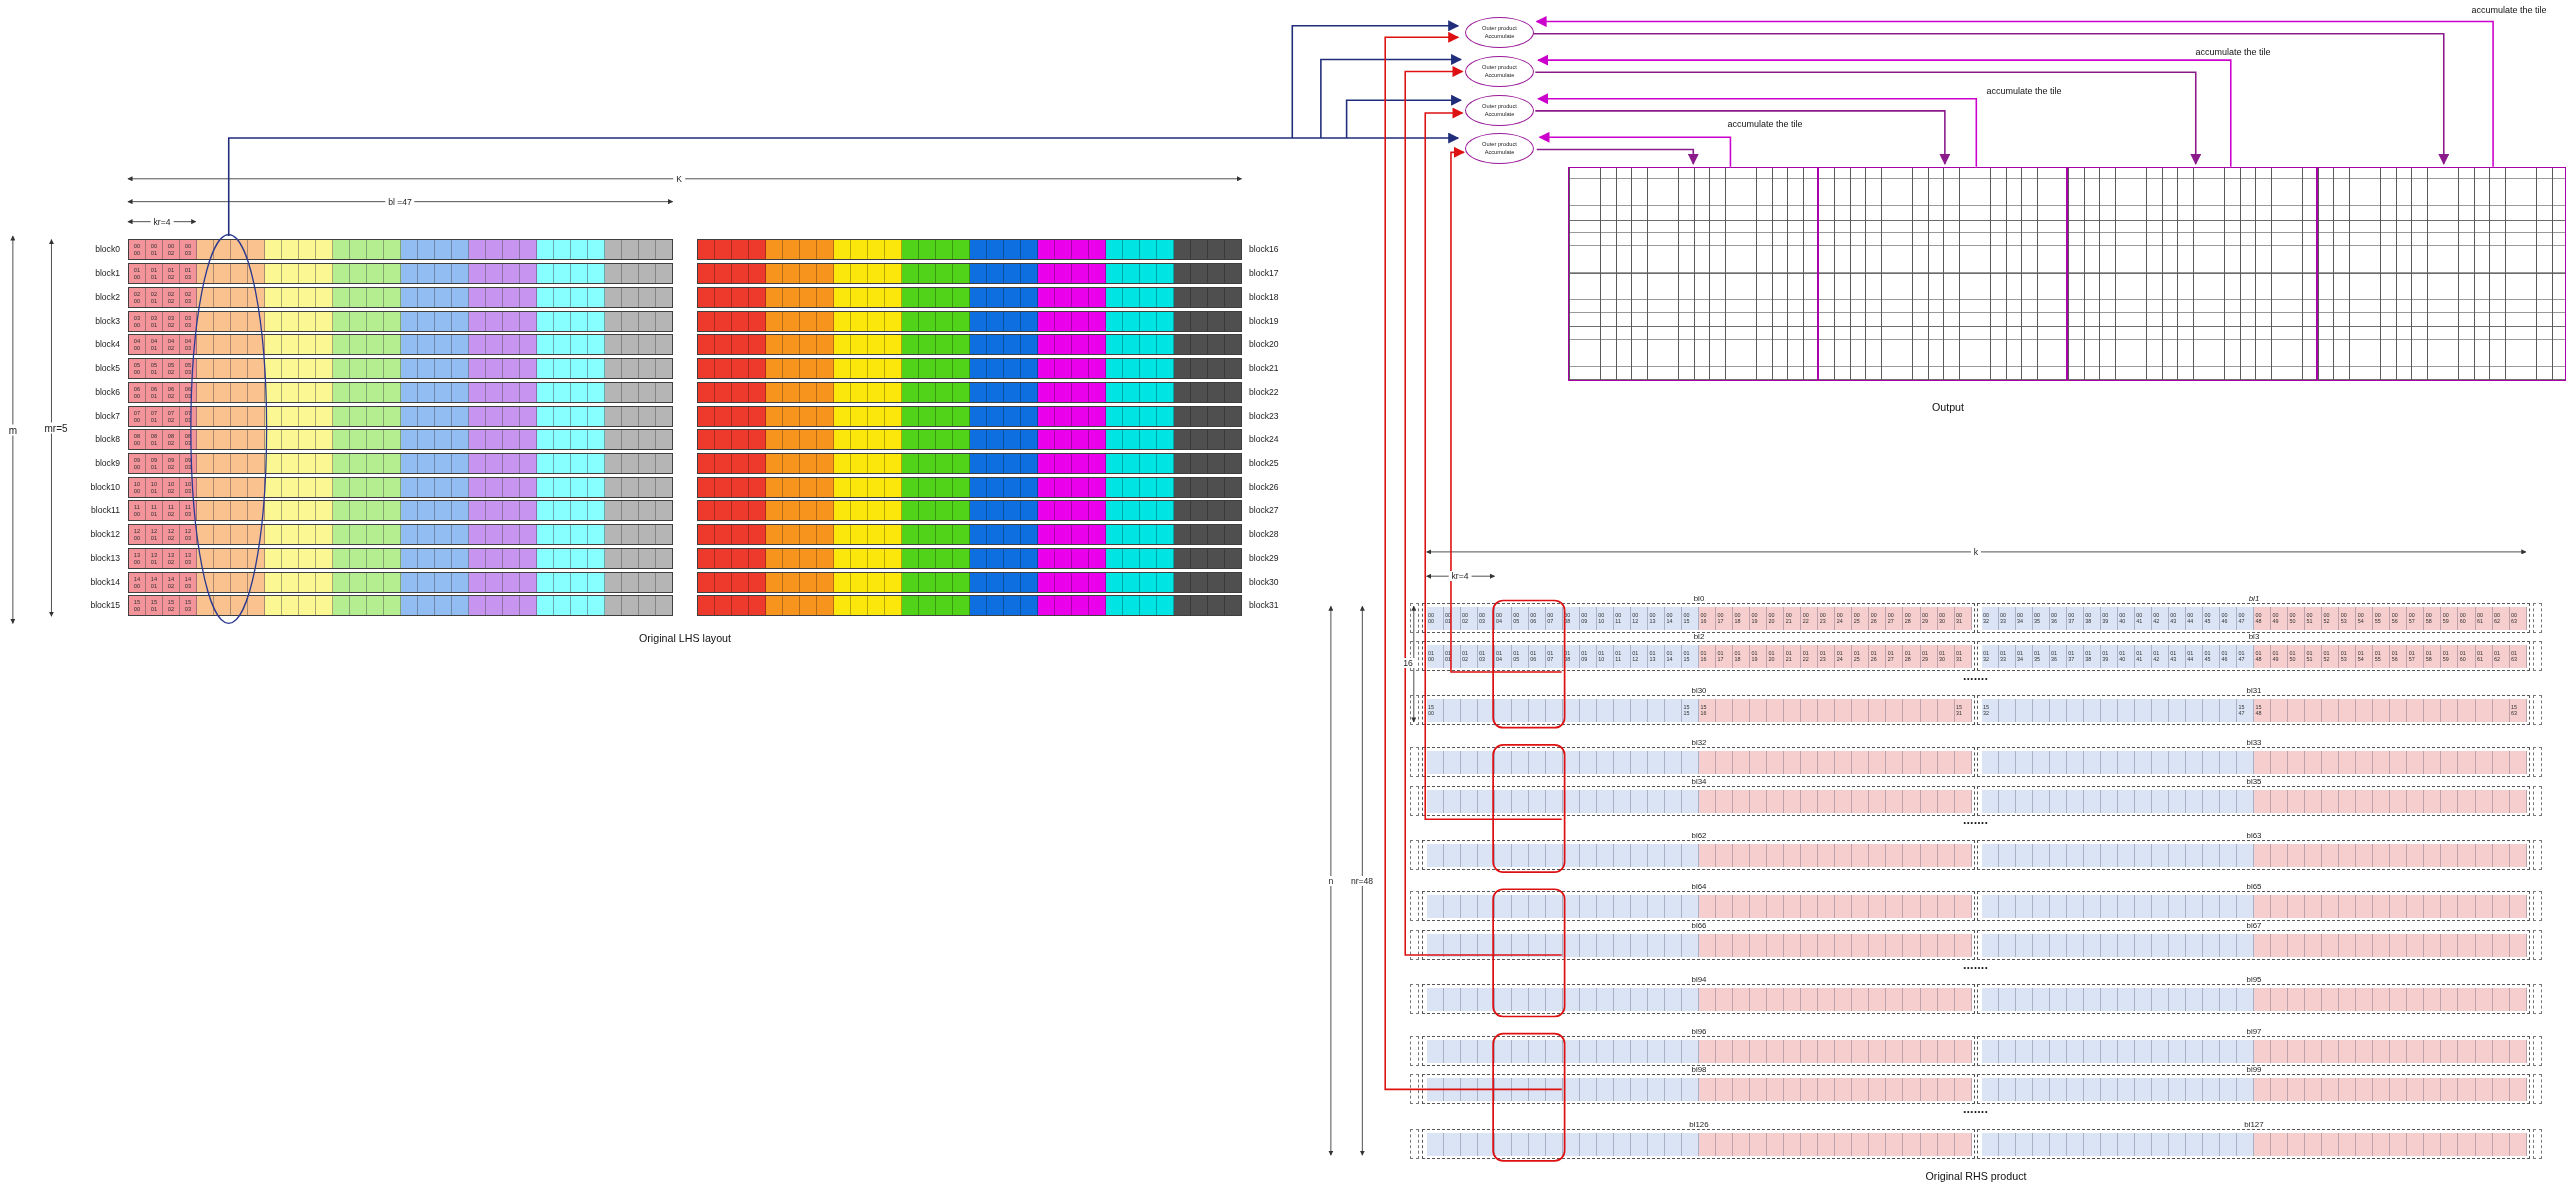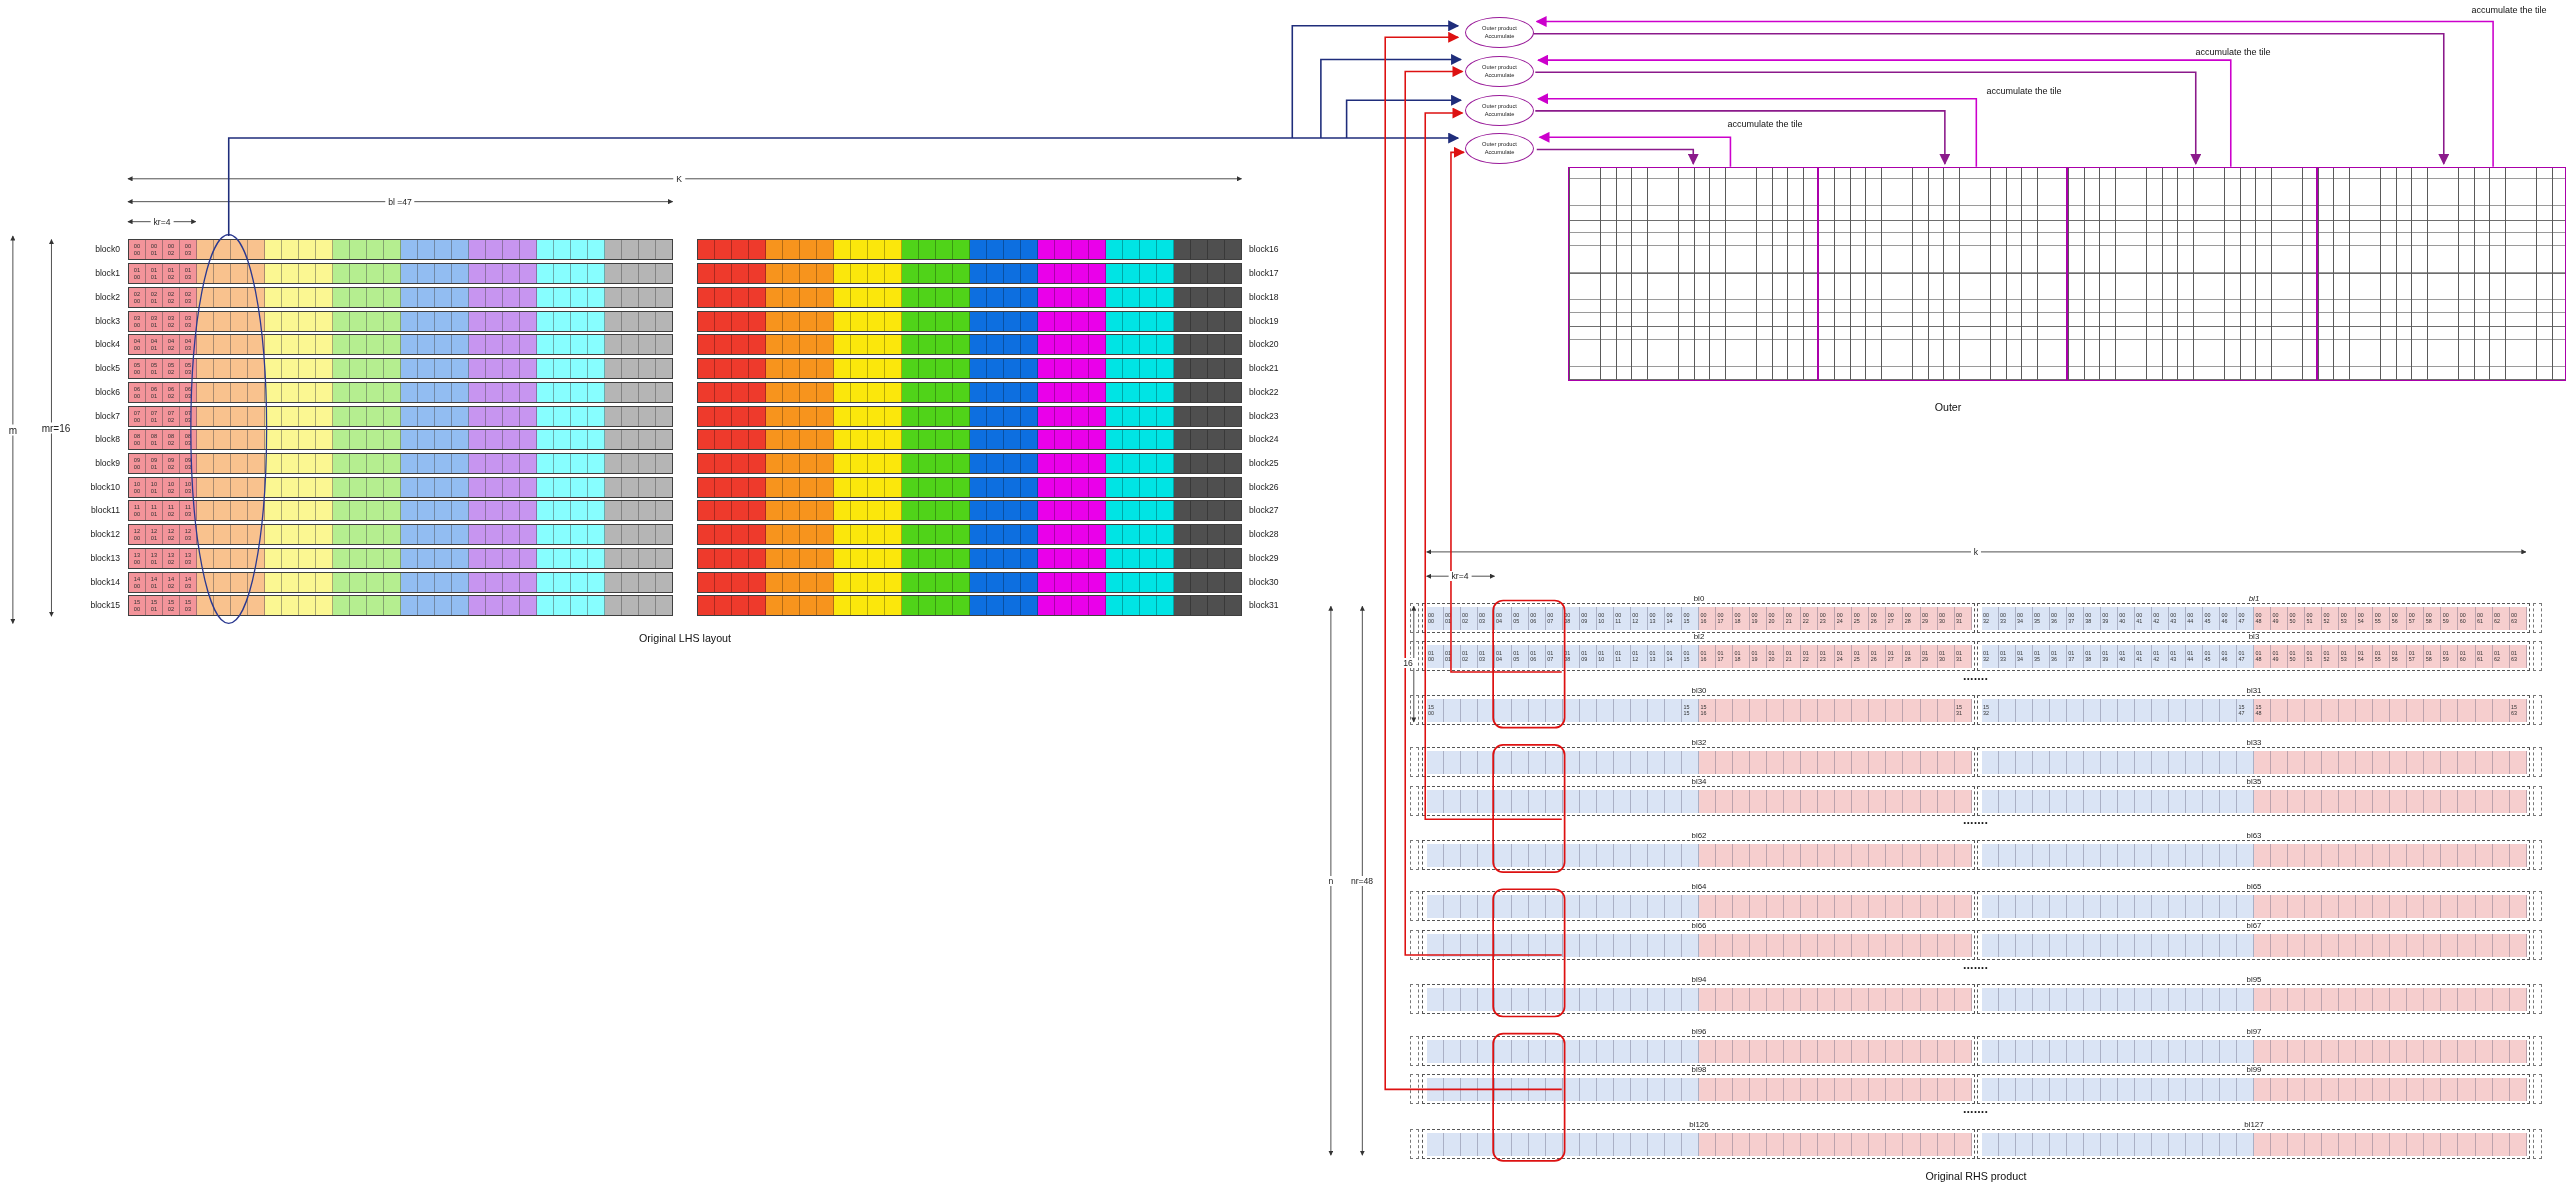--- a/index.html
+++ b/index.html
@@ -124,34 +124,34 @@
 
   <div class="acclab" style="left:2509px;top:10px;">accumulate the tile</div>
   <div class="acclab" style="left:2233px;top:52px;">accumulate the tile</div>
   <div class="acclab" style="left:2024px;top:91px;">accumulate the tile</div>
   <div class="acclab" style="left:1765px;top:124px;">accumulate the tile</div>
 
   <div class="dimlab" style="left:679px;top:179px;">K</div>
   <div class="dimlab" style="left:400px;top:202px;">bl =47</div>
   <div class="dimlab" style="left:162px;top:222px;">kr=4</div>
   <div class="dimlab" style="left:13px;top:430px;font-size:10px;">m</div>
-  <div class="dimlab" style="left:56px;top:428px;font-size:10px;">mr=16</div>
+  <div class="dimlab" style="left:56px;top:428px;font-size:10px;">mr=5</div>
 
   <div class="dimlab" style="left:1976px;top:552px;">k</div>
   <div class="dimlab" style="left:1460px;top:576px;">kr=4</div>
   <div class="dimlab" style="left:1331px;top:881px;">n</div>
   <div class="dimlab" style="left:1362px;top:881px;">nr=48</div>
   <div class="dimlab" style="left:1408px;top:663px;">16</div>
 
   <div id="outgrid">
     <div class="outdiv" style="left:248px;"></div>
     <div class="outdiv" style="left:497px;"></div>
     <div class="outdiv" style="left:747px;"></div>
   </div>
-  <div class="caption" style="left:1948px;top:407px;">Outer</div>
+  <div class="caption" style="left:1948px;top:407px;">Output</div>
 
   <div class="caption" style="left:685px;top:638px;">Original LHS layout</div>
   <div class="caption" style="left:1976px;top:1176px;">Original RHS product</div>
 
 <div class="blklab" style="left: 29px; top: 239px; width: 91px; text-align: right; line-height: 21px;">block0</div>
     <div class="strip" style="left: 128px; top: 239px; width: 545px; height: 21px;">
       <div class="lcell" style="background: rgb(243, 148, 154); border-right: 0.7px solid rgba(70, 70, 70, 0.45);">
         <span>00</span>
         <span>00</span>
       </div>

